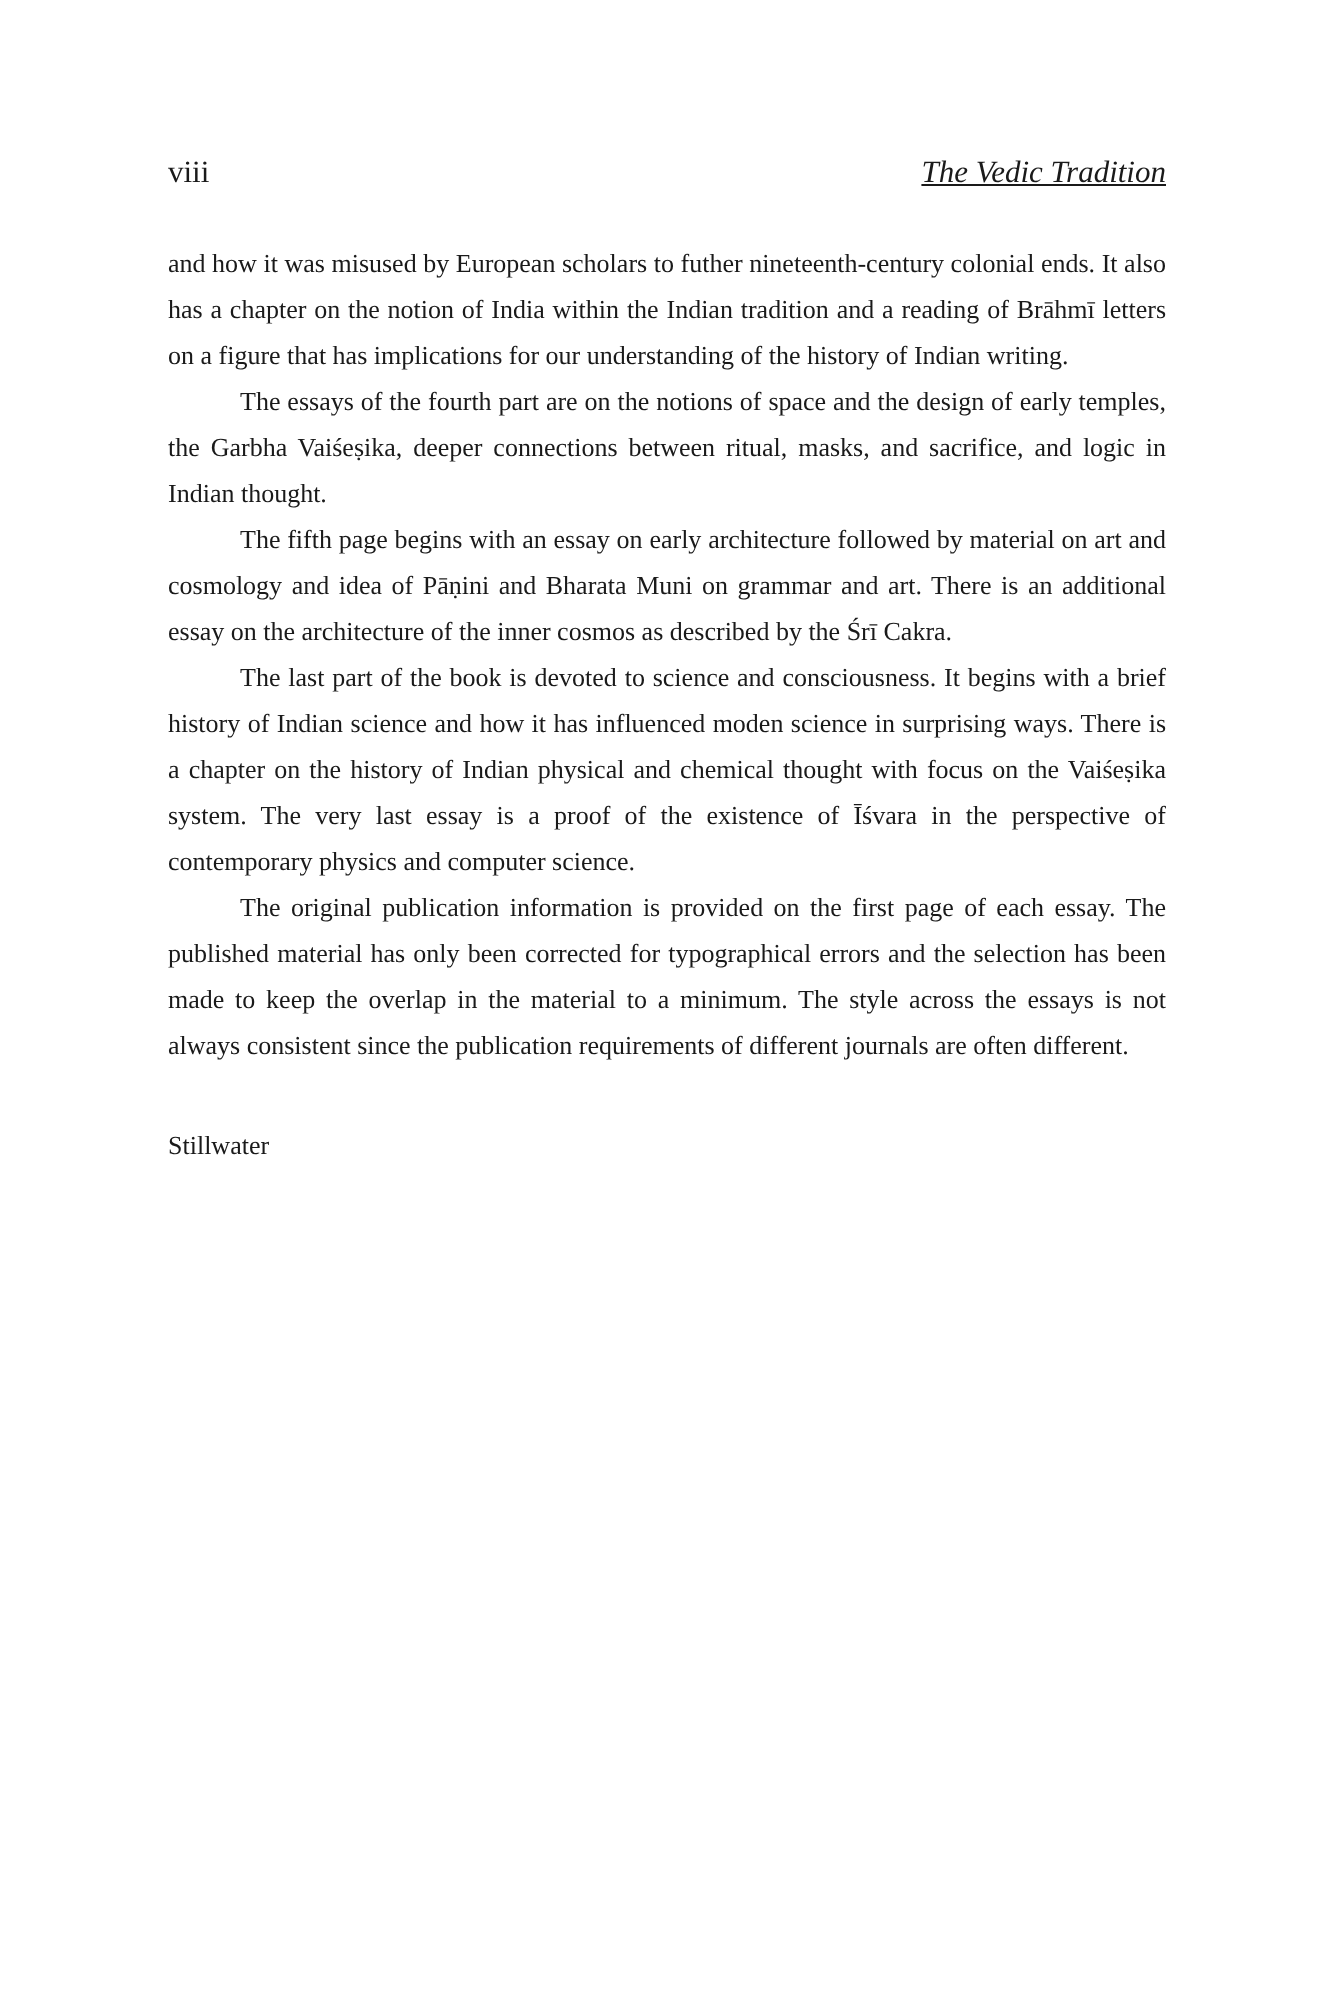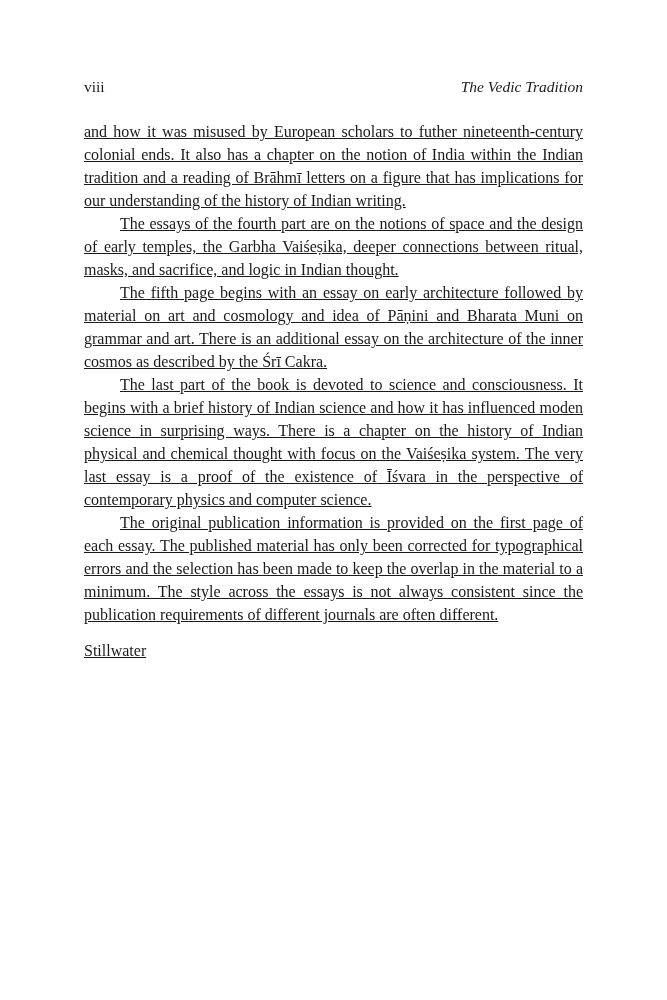--- a/index.html
+++ b/index.html
@@ -30,46 +30,46 @@
     line-height: 18px;
   }
 
   .running-header .page-number {
     font-style: normal;
     text-align: center;
   }
 
   .running-header .running-title {
     font-style: italic;
+    text-decoration: underline;
   }
 
   .page-body {
     position: absolute;
     top: 120px;
     left: 84px;
     width: 499px;
-    font-size: 16px;
+    font-size: 13px;
     line-height: 23px;
     text-align: justify;
     text-justify: inter-word;
     hyphens: none;
-    text-decoration: underline;
   }
 
   .page-body p {
     margin: 0;
     text-indent: 36px;
   }
 
   .page-body p.no-indent {
     text-indent: 0;
   }
 
   .signature-block {
-    margin-top: 13px;
+    margin-top: 27px;
     text-align: left;
   }
 
   .signature-block div {
     line-height: 23px;
   }
 </style>
 </head>
 <body>
 

